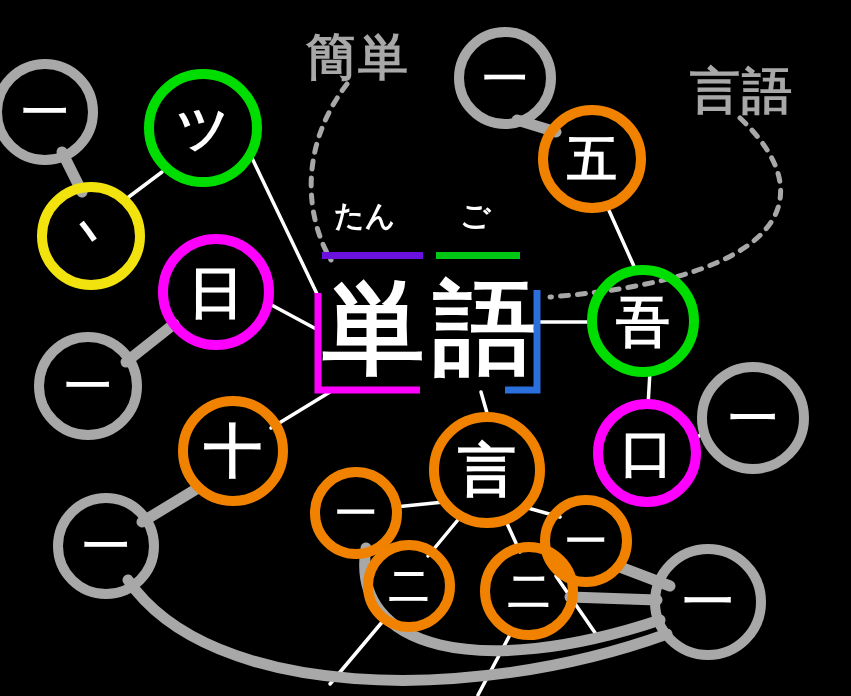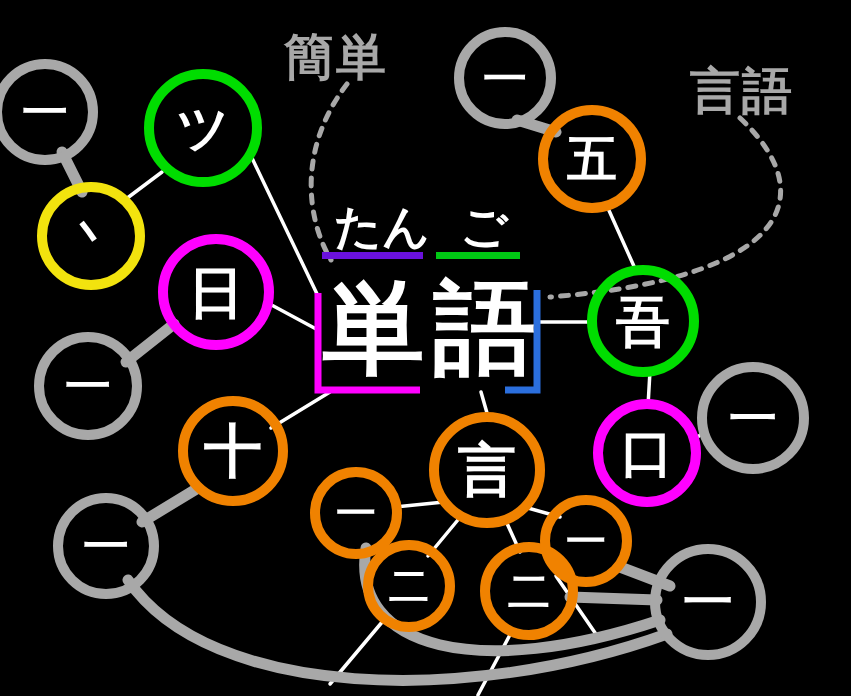--- a/index.html
+++ b/index.html
@@ -6,25 +6,25 @@
   #canvas{position:relative;width:851px;height:696px;background:#000;overflow:hidden;
           font-family:"DejaVu Sans",sans-serif;}
   #graph-svg{position:absolute;left:0;top:0;width:851px;height:696px;}
   .edge-white{stroke:#ffffff;stroke-width:3.5;fill:none;stroke-linecap:round;}
   .edge-gray{stroke:#a8a8a8;stroke-width:11;fill:none;stroke-linecap:round;}
   .edge-dashed{stroke:#a8a8a8;stroke-width:5;fill:none;stroke-linecap:round;stroke-dasharray:8 9;}
   .node-circle{fill:none;stroke-width:10;stroke-linecap:round;}
   .node-text{fill:#ffffff;font-weight:bold;text-anchor:middle;font-family:"DejaVu Sans",sans-serif;}
   .word-label{position:absolute;color:#a8a8a8;font-size:50px;font-weight:bold;
               letter-spacing:2px;white-space:nowrap;}
-  #label-kantan{left:284px;top:24px;}
+  #label-kantan{left:306px;top:24px;}
   #label-gengo{left:684px;top:58px;margin-left:6px;}
   #center-word{position:absolute;left:318px;top:196px;width:222px;}
   .furigana-row{position:absolute;left:0;top:0;width:100%;height:50px;color:#fff;
-                font-size:47px;font-weight:bold;}
+                font-size:30px;font-weight:bold;}
   #furigana-tan{position:absolute;left:16px;top:0;}
   #furigana-go{position:absolute;left:142px;top:0;}
   .underline{position:absolute;height:7px;top:56px;}
   #underline-tan{left:4px;width:101px;}
   #underline-go{left:118px;width:84px;}
   .kanji-row{position:absolute;left:0;top:66px;width:222px;display:flex;}
   .kanji-char{width:111px;height:132px;color:#fff;font-size:102px;font-weight:bold;
               line-height:132px;text-align:center;}
 </style>
 </head>

